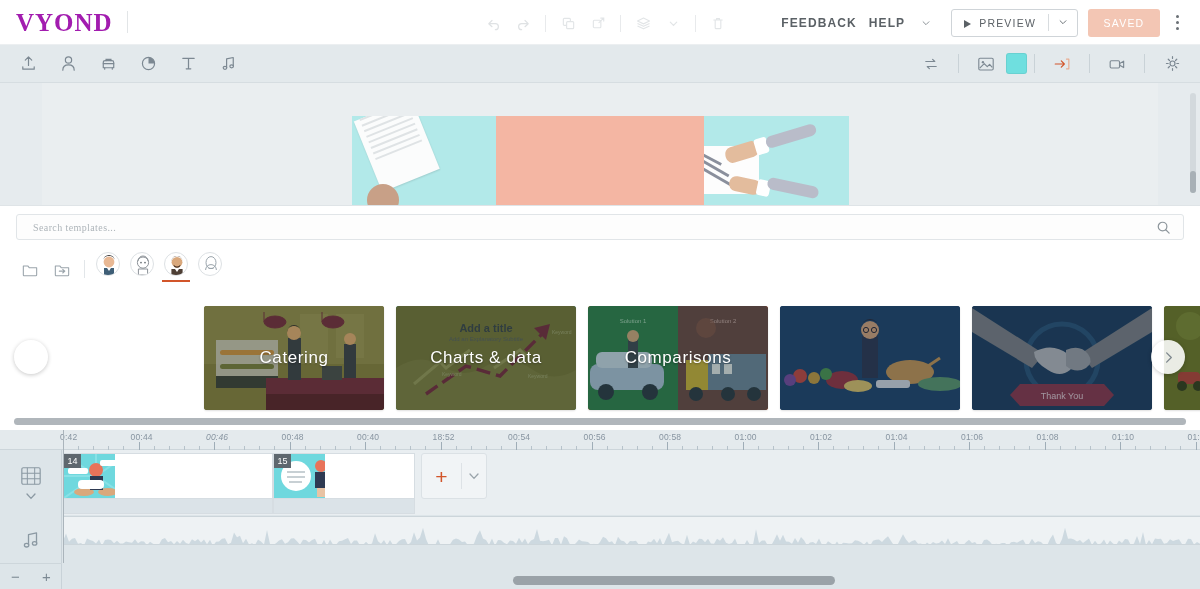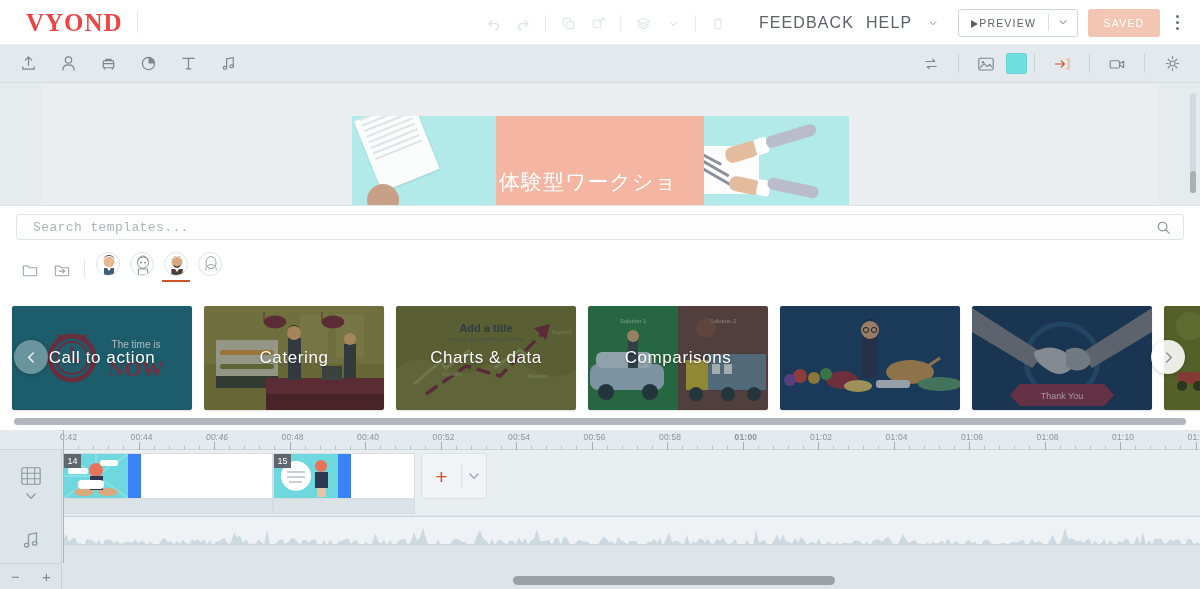--- a/index.html
+++ b/index.html
@@ -10,39 +10,39 @@
   }
   #app { position: relative; width: 1200px; height: 589px; }
 
   
   .topbar {
     position: absolute; left: 0; top: 0; width: 1200px; height: 45px;
     background: #ffffff; display: flex; align-items: center;
     border-bottom: 1px solid #eceff1;
   }
   .logo {
-    margin-left: 26px; font-family: "Liberation Serif", serif;
-    font-size: 25px; font-weight: bold; color: #ef4444;
+    margin-left: 16px; font-family: "Liberation Serif", serif;
+    font-size: 25px; font-weight: bold; color: #a21caf;
     letter-spacing: 1px; line-height: 1;
   }
   .logo-div { width: 1px; height: 22px; background: #e2e5e7; margin: 0 16px 0 14px; }
   .proj-title { font-size: 14.5px; color: #5b6166; letter-spacing: .3px; }
 
   .center-tools { position: absolute; left: 478px; top: 10px; display: flex; align-items: center; gap: 0; }
   .ctool { width: 30px; height: 26px; display: flex; align-items: center; justify-content: center; cursor: pointer; }
   .vdiv { width: 1px; height: 17px; background: #e8eaec; margin: 0 7px; }
 
   .tr-group { position: absolute; right: 10px; top: 0; height: 45px; display: flex; align-items: center; gap: 0; }
-  .txtbtn { font-size: 16px; letter-spacing: 1.1px; color: #5b6166; cursor: pointer; padding: 0 6px; }
+  .txtbtn { font-size: 12px; letter-spacing: 1.1px; color: #5b6166; cursor: pointer; padding: 0 6px; font-weight: bold; }
   .prevbtn {
     display: flex; align-items: center; height: 28px;
     border: 1px solid #cfd4d8; border-radius: 3px; margin-left: 10px;
     font-size: 10.5px; letter-spacing: 1.2px; color: #5b6166; cursor: pointer;
   }
-  .prevbtn .lbl { padding: 0 12px 0 11px; display: flex; align-items: flex-end; }
+  .prevbtn .lbl { padding: 0 12px 0 11px; display: flex; align-items: flex-end; gap: 7px; }
   .prevbtn .sep { width: 1px; height: 17px; background: #d8dcdf; }
   .prevbtn .cv { padding: 0 9px; }
   .savedbtn {
     height: 28px; min-width: 72px; margin-left: 10px; border-radius: 3px;
     background: #F3C6B4; color: #ffffff; font-size: 10.5px; letter-spacing: 1.2px;
     display: flex; align-items: center; justify-content: center; cursor: default;
   }
   .kebab { width: 26px; height: 28px; display: flex; flex-direction: column; align-items: center;
            justify-content: center; gap: 3px; cursor: pointer; margin-left: 4px; }
   .kebab i { width: 3px; height: 3px; border-radius: 50%; background: #6a7075; display: block; }
@@ -102,21 +102,21 @@
     position: absolute; left: 0; top: 205px; width: 1200px; height: 225px;
     background: #ffffff; border-top: 1px solid #dfe4e7;
   }
   .search-wrap {
     position: absolute; left: 16px; top: 8px; width: 1168px; height: 26px;
     border: 1px solid #e1e5e8; border-radius: 3px; background: #fdfdfd;
     display: flex; align-items: center;
   }
   .search-input {
     flex: 1; border: none; outline: none; background: transparent;
-    font-family: Liberation Mono, monospace; font-size: 13px; color: #9aa2a8;
+    font-family: Liberation Serif, serif; font-size: 10px; color: #9aa2a8;
     padding-left: 16px; letter-spacing: .4px;
   }
   .search-input::placeholder { color: #aeb5ba; }
   .search-ico { padding-right: 12px; display: flex; align-items: center; cursor: pointer; }
 
   .tabrow { position: absolute; left: 14px; top: 45px; display: flex; align-items: flex-end; height: 34px; }
   .tabico { width: 32px; height: 30px; display: flex; align-items: center; justify-content: center; cursor: pointer; }
   .tabdiv { width: 1px; height: 18px; background: #e2e6e9; margin: 0 8px 7px 6px; }
   .avt { position: relative; width: 30px; height: 34px; display: flex; align-items: flex-start; justify-content: center;
          cursor: pointer; margin-right: 4px; }
@@ -154,21 +154,21 @@
   .tickmin { position: absolute; top: 16px; width: 1px; height: 4px; background: #b6c2ca; }
   .tl-gutter { position: absolute; left: 0; top: 20px; width: 62px; height: 139px; background: #dde5e9; border-right: 1px solid #c8d2d8; }
   .trk-hdr { position: absolute; left: 0; width: 62px; display: flex; flex-direction: column;
              align-items: center; justify-content: center; cursor: pointer; }
   .zoomrow { position: absolute; left: 0; bottom: 0; width: 62px; height: 26px; display: flex; align-items: center;
              justify-content: space-around; border-top: 1px solid #cdd6db; }
   .zbtn { width: 22px; height: 20px; display: flex; align-items: center; justify-content: center; cursor: pointer;
           color: #7d8a94; font-size: 15px; }
   .scene-track { position: absolute; left: 63px; top: 20px; width: 1137px; height: 65px; background: #e9eef1; }
   .scene-clip { position: absolute; top: 3px; height: 46px; background: #ffffff; border: 1px solid #d6dde2; }
-  .scene-thumb { position: absolute; left: 0; top: 0; width: 77px; height: 44px; background: #3b82f6; overflow: hidden; }
+  .scene-thumb { position: absolute; left: 0; top: 0; width: 51px; height: 44px; background: #a21caf; overflow: hidden; }
   .scene-num {
     position: absolute; left: 0; top: 0; min-width: 17px; height: 14px; background: #5e676e; color: #fff;
     font-size: 9px; display: flex; align-items: center; justify-content: center; z-index: 4; padding: 0 2px;
   }
   .scene-sub { position: absolute; top: 49px; height: 15px; border: 1px solid #d6dde2; border-top: none; background: #dbe3e8; }
   .addscene {
     position: absolute; top: 3px; width: 66px; height: 46px; background: #f1f4f6;
     border: 1px solid #dbe1e5; border-radius: 3px; display: flex; align-items: center; cursor: pointer;
   }
   .addscene .plus { flex: 1; text-align: center; color: #D2552A; font-size: 21px; font-weight: 300; line-height: 1; }
@@ -367,21 +367,20 @@
           <div class="pen" style="left:18px;top:40px;width:34px;height:3px;transform:rotate(30deg);"></div>
           <div class="pen" style="left:22px;top:50px;width:34px;height:3px;transform:rotate(30deg);"></div>
           <div class="skin" style="left:46px;top:18px;width:34px;height:16px;transform:rotate(-17deg);"></div>
           <div class="cuff" style="left:76px;top:12px;width:13px;height:16px;transform:rotate(-17deg);"></div>
           <div class="arm" style="left:86px;top:4px;width:52px;height:12px;transform:rotate(-17deg);"></div>
           <div class="skin" style="left:50px;top:52px;width:32px;height:15px;transform:rotate(12deg);"></div>
           <div class="cuff" style="left:78px;top:54px;width:13px;height:16px;transform:rotate(12deg);"></div>
           <div class="arm" style="left:88px;top:56px;width:52px;height:12px;transform:rotate(12deg);"></div>
         </div>
         <div class="salmon"></div>
-        <div class="slide-text">体験型ワークショ</div>
       </div>
     </div>
     <div class="vscroll">
         <i></i>
       </div>
   </div>
 
   <div class="tpl-panel">
     <div class="search-wrap">
       <input class="search-input" placeholder="Search templates..." style="">
@@ -446,34 +445,20 @@
               <ellipse cx="12" cy="9.6" rx="5" ry="6" fill="#fff" stroke="#9aa4ab" stroke-width="1"></ellipse>
               <path d="M6.6 17 a5.4 5.4 0 0 1 10.8 0" fill="none" stroke="#9aa4ab" stroke-width="1"></path>
               <path d="M9.6 15.4 h4.8" stroke="#9aa4ab" stroke-width="1"></path>
             </svg>
         </div>
       </div>
     </div>
 
     <div class="cards">
 
-      <div class="card" style="left:12px;background:#236C7D">
-        <svg width="180" height="104" viewBox="0 0 180 104" style="position:absolute;inset:0">
-          <rect width="180" height="104" fill="#236C7D"></rect>
-          <circle cx="60" cy="52" r="22" fill="none" stroke="#8A2E3E" stroke-width="5"></circle>
-          <circle cx="60" cy="52" r="16" fill="#2B6E7E" stroke="#8A2E3E" stroke-width="2"></circle>
-          <path d="M44 30 a8 8 0 0 1 12 4" fill="#8A2E3E"></path>
-          <path d="M76 30 a8 8 0 0 0-12 4" fill="#8A2E3E"></path>
-          <path d="M60 42 v10 l7 4" stroke="#8A2E3E" stroke-width="2.6" fill="none" stroke-linecap="round"></path>
-          <text x="124" y="42" fill="#E8EEF0" font-family="Liberation Sans" font-size="10" text-anchor="middle">The time is</text>
-          <text x="124" y="70" fill="#9E3040" font-family="Liberation Serif" font-size="22" font-weight="bold" text-anchor="middle">NOW</text>
-        </svg>
-        <div class="veil" style="background:rgba(16,50,60,.28)"></div>
-        <div class="cname">Call to action</div>
-      </div>
 
       <div class="card" style="left:204px;background:#6A6A34">
         <svg width="180" height="104" viewBox="0 0 180 104" style="position:absolute;inset:0">
           <rect width="180" height="104" fill="#7C7C47"></rect>
           <rect x="0" y="0" width="180" height="58" fill="#8A8A55"></rect>
           <rect x="96" y="8" width="28" height="44" fill="#9C9C66" opacity=".5"></rect>
           <rect x="132" y="8" width="28" height="44" fill="#9C9C66" opacity=".5"></rect>
           <path d="M60 6 v10 M60 16 a11 6 0 0 0 22 0 a11 6 0 0 0-22 0z" fill="#6B2647" stroke="#6B2647"></path>
           <path d="M118 6 v10 M118 16 a11 6 0 0 0 22 0 a11 6 0 0 0-22 0z" fill="#6B2647" stroke="#6B2647"></path>
           <rect x="12" y="34" width="62" height="40" fill="#C9CDD0" opacity=".85"></rect>
@@ -625,21 +610,21 @@
         <div class="tickmin" style="left: 304.6px;"></div>
         <div class="tickmin" style="left: 319.7px;"></div>
         <div class="tickmin" style="left: 334.8px;"></div>
         <div class="tickmin" style="left: 349.9px;"></div>
         <div class="rulerlbl" style="left: 357px;">00:40</div>
         <div class="tickmaj" style="left: 365px;"></div>
         <div class="tickmin" style="left: 380.1px;"></div>
         <div class="tickmin" style="left: 395.2px;"></div>
         <div class="tickmin" style="left: 410.3px;"></div>
         <div class="tickmin" style="left: 425.4px;"></div>
-        <div class="rulerlbl" style="left: 432.5px;">00:52</div>
+        <div class="rulerlbl" style="left: 432.5px;">18:52</div>
         <div class="tickmaj" style="left: 440.5px;"></div>
         <div class="tickmin" style="left: 455.6px;"></div>
         <div class="tickmin" style="left: 470.7px;"></div>
         <div class="tickmin" style="left: 485.8px;"></div>
         <div class="tickmin" style="left: 500.9px;"></div>
         <div class="rulerlbl" style="left: 508px;">00:54</div>
         <div class="tickmaj" style="left: 516px;"></div>
         <div class="tickmin" style="left: 531.1px;"></div>
         <div class="tickmin" style="left: 546.2px;"></div>
         <div class="tickmin" style="left: 561.3px;"></div>
@@ -649,21 +634,21 @@
         <div class="tickmin" style="left: 606.6px;"></div>
         <div class="tickmin" style="left: 621.7px;"></div>
         <div class="tickmin" style="left: 636.8px;"></div>
         <div class="tickmin" style="left: 651.9px;"></div>
         <div class="rulerlbl" style="left: 659px;">00:58</div>
         <div class="tickmaj" style="left: 667px;"></div>
         <div class="tickmin" style="left: 682.1px;"></div>
         <div class="tickmin" style="left: 697.2px;"></div>
         <div class="tickmin" style="left: 712.3px;"></div>
         <div class="tickmin" style="left: 727.4px;"></div>
-        <div class="rulerlbl" style="left: 734.5px; font-weight: bold;">01:00</div>
+        <div class="rulerlbl" style="left: 734.5px;">01:00</div>
         <div class="tickmaj" style="left: 742.5px;"></div>
         <div class="tickmin" style="left: 757.6px;"></div>
         <div class="tickmin" style="left: 772.7px;"></div>
         <div class="tickmin" style="left: 787.8px;"></div>
         <div class="tickmin" style="left: 802.9px;"></div>
         <div class="rulerlbl" style="left: 810px;">01:02</div>
         <div class="tickmaj" style="left: 818px;"></div>
         <div class="tickmin" style="left: 833.1px;"></div>
         <div class="tickmin" style="left: 848.2px;"></div>
         <div class="tickmin" style="left: 863.3px;"></div>

